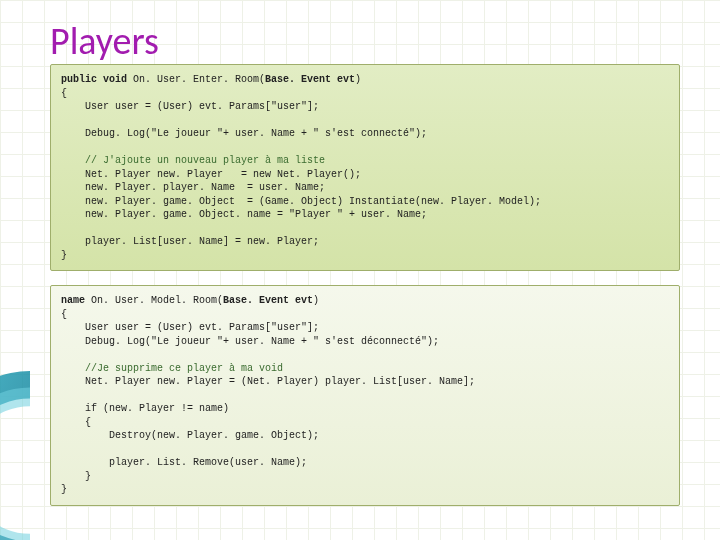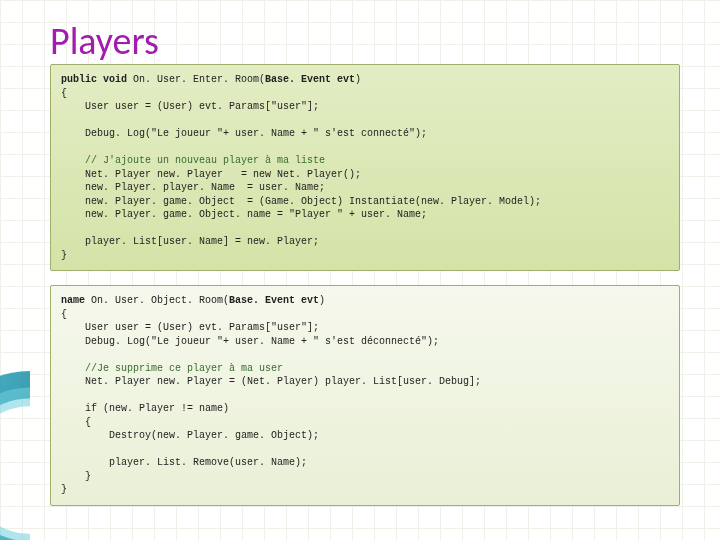--- a/index.html
+++ b/index.html
@@ -90,27 +90,27 @@
 
 <span class="cm">    // J'ajoute un nouveau player à ma liste</span>
 <span>    Net. Player new. Player   = new Net. Player();</span>
 <span>    new. Player. player. Name  = user. Name;</span>
 <span>    new. Player. game. Object  = (Game. Object) Instantiate(new. Player. Model);</span>
 <span>    new. Player. game. Object. name = "Player " + user. Name;</span>
 
 <span>    player. List[user. Name] = new. Player;</span>
 <span>}</span></div>
 
-  <div class="code-box box-light"><span class="kw">name</span><span> On. User. Object. Room(</span><span class="kw">Base. Event evt</span><span>)</span>
+  <div class="code-box box-light"><span class="kw">name</span><span> On. User. Model. Room(</span><span class="kw">Base. Event evt</span><span>)</span>
 <span>{</span>
 <span>    User user = (User) evt. Params["user"];</span>
 <span>    Debug. Log("Le joueur "+ user. Name + " s'est déconnecté");</span>
 
-<span class="cm">    //Je supprime ce player à ma user</span>
-<span>    Net. Player new. Player = (Net. Player) player. List[user. Debug];</span>
+<span class="cm">    //Je supprime ce player à ma void</span>
+<span>    Net. Player new. Player = (Net. Player) player. List[user. Name];</span>
 
 <span>    if (new. Player != name)</span>
 <span>    {</span>
 <span>        Destroy(new. Player. game. Object);</span>
 
 <span>        player. List. Remove(user. Name);</span>
 <span>    }</span>
 <span>}</span></div>
 </div>
 

